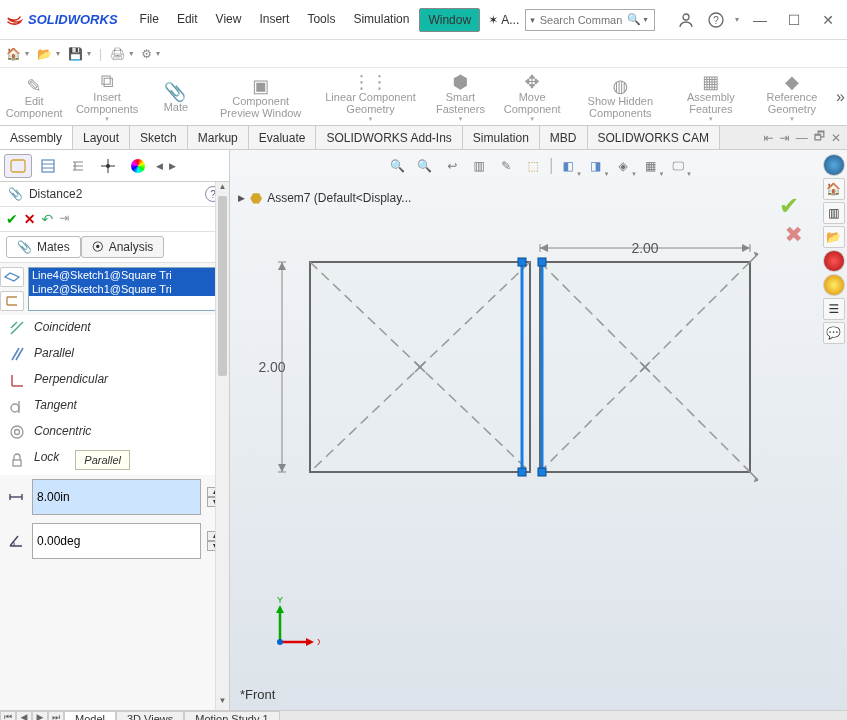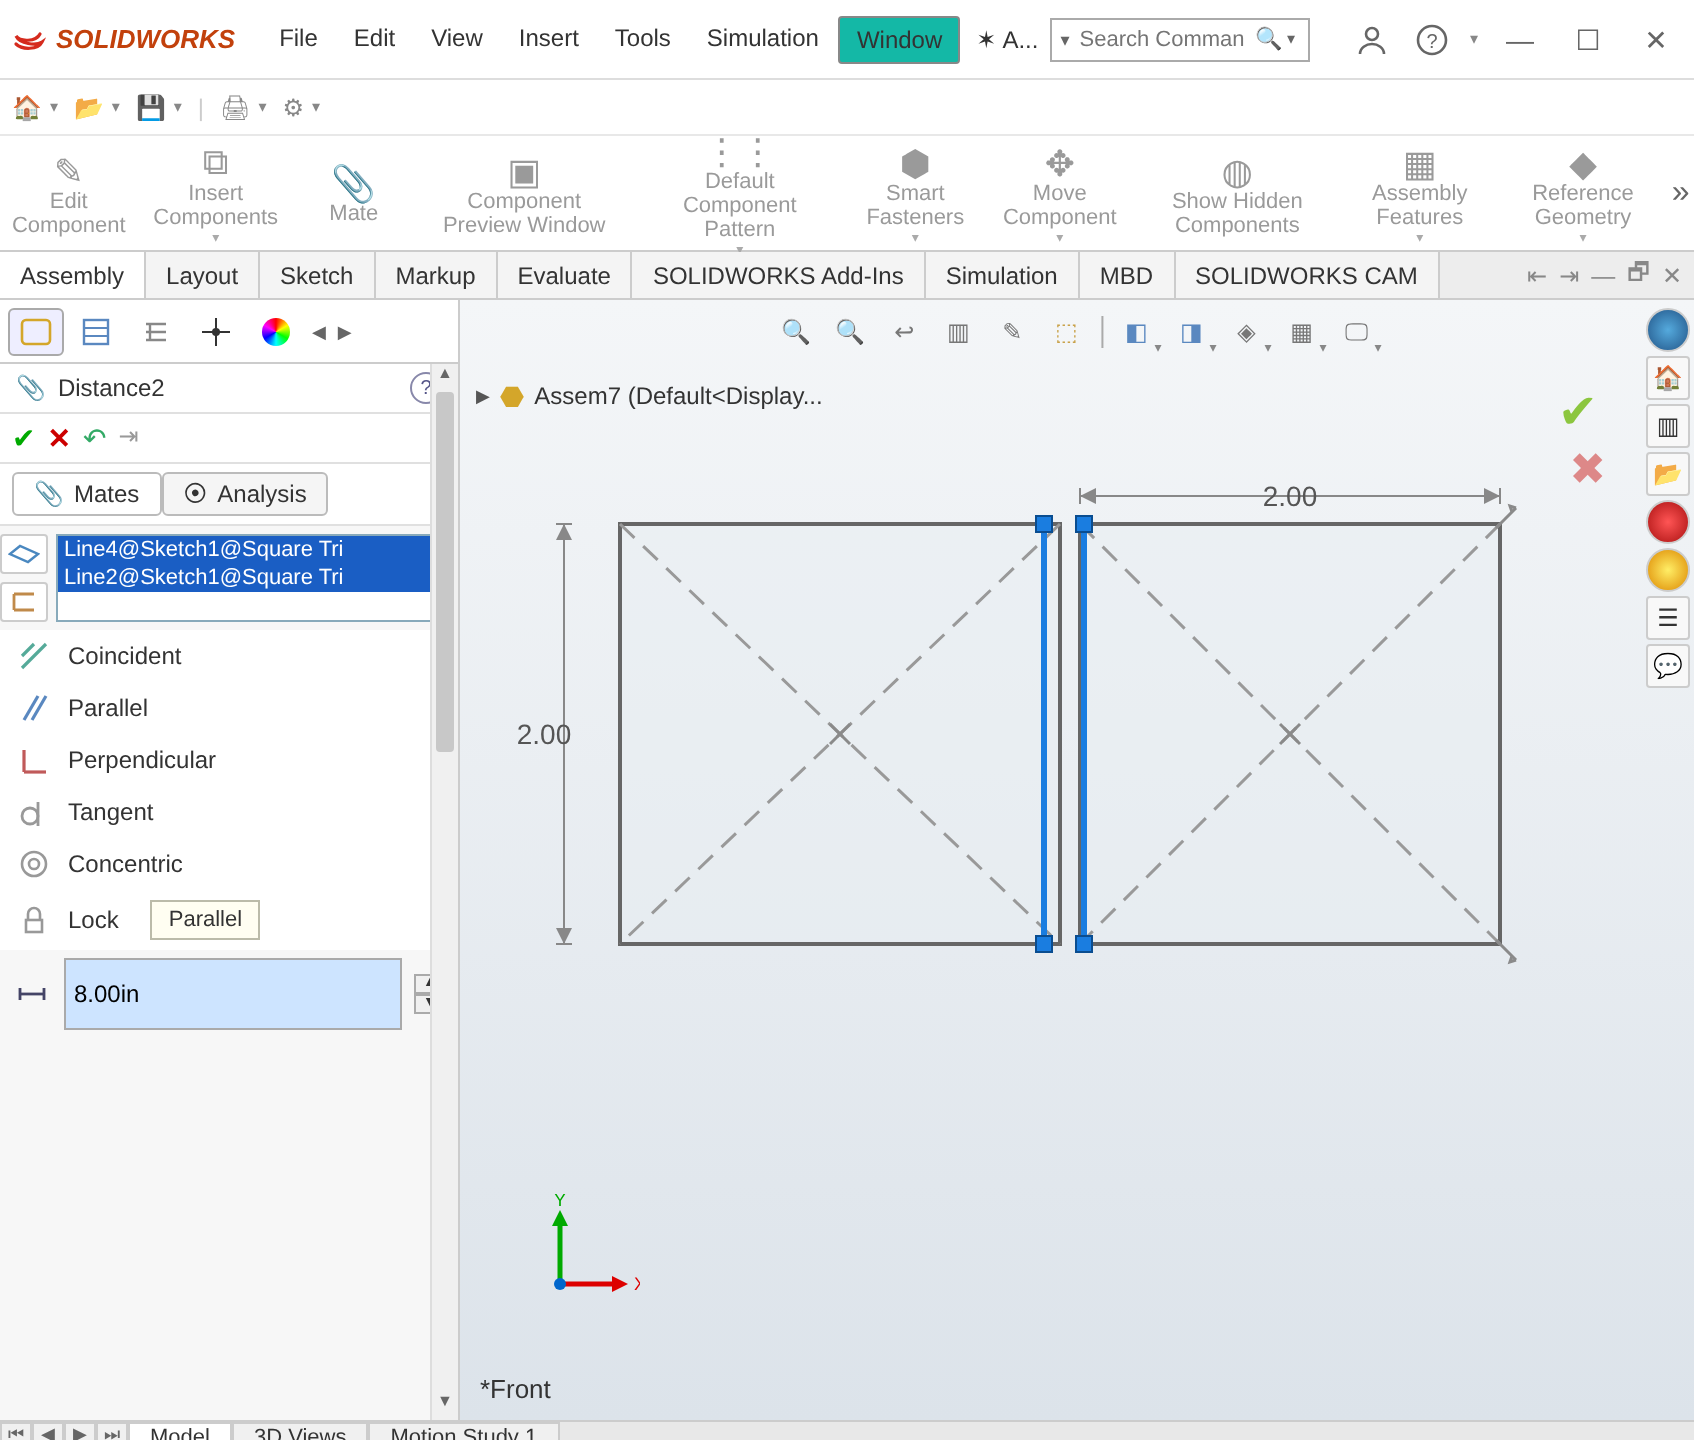--- a/index.html
+++ b/index.html
@@ -1,20 +1,20 @@
 <!DOCTYPE html>
 <html><head>
 <meta charset="utf-8">
 <style>
 * { box-sizing:border-box; font-family:"Segoe UI",Arial,sans-serif; }
 body { margin:0; width:847px; height:720px; background:#f0f0f0; overflow:hidden; font-size:12px; color:#333; }
 
 
 .titlebar { height:40px; background:#fff; display:flex; align-items:center; padding:0 6px; border-bottom:1px solid #ddd; }
-.sw-logo { display:flex; align-items:center; font-weight:bold; font-style:italic; color:#c2410c; font-size:13px; margin-right:14px; }
+.sw-logo { display:flex; align-items:center; font-weight:bold; font-style:italic; color:#1d4ed8; font-size:13px; margin-right:14px; }
 .sw-logo svg { margin-right:4px; }
 .menu { display:flex; gap:2px; }
 .menu-item { padding:4px 8px; cursor:pointer; }
 .menu-item.active { border:1px solid #888; background:#14b8a6; border-radius:2px; }
 .spacer { flex:1; }
 .title-icons { display:flex; align-items:center; gap:8px; }
 .search-box { display:flex; align-items:center; border:1px solid #aaa; padding:1px 4px; height:22px; width:130px; }
 .search-box input { border:none; outline:none; width:90px; font-size:11px; }
 .win-btn { width:26px; height:26px; display:flex; align-items:center; justify-content:center; font-size:14px; color:#666; }
 .icon-btn { width:22px; height:22px; display:flex; align-items:center; justify-content:center; color:#666; }
@@ -65,21 +65,21 @@
 .section-hd { display:flex; align-items:center; padding:4px 6px; background:#eaeaea; font-weight:500; border-bottom:1px solid #d0d0d0; }
 .section-hd .chev { margin-left:auto; color:#666; }
 
 .sel-row { display:flex; padding:4px 0; gap:4px; }
 .sel-icons { display:flex; flex-direction:column; gap:4px; }
 .sel-icons .si { width:24px; height:20px; border:1px solid #ccc; border-radius:2px; display:flex; align-items:center; justify-content:center; background:#fff; }
 .sel-box { flex:1; border:1px solid #8ab; background:#fff; height:44px; overflow:hidden; }
 .sel-box .line { padding:1px 3px; font-size:11px; background:#1a5ec4; color:#fff; white-space:nowrap; overflow:hidden; }
 
 .mates-list { background:#fff; }
-.mate-row { display:flex; align-items:center; gap:8px; padding:5px 8px; font-size:12px; }
+.mate-row { display:flex; gap:8px; padding:5px 8px; font-size:12px;font-style:italic; }
 .mate-row .mi { width:18px; display:flex; align-items:center; justify-content:center; color:#5a7; }
 .mate-row .mi.g { color:#999; }
 .tooltip-box { display:inline-block; background:#fffef2; border:1px solid #bba; padding:3px 8px; font-size:11px; margin-left:8px; }
 
 .val-row { display:flex; align-items:center; gap:6px; padding:4px 6px; }
 .val-row .vi { width:20px; height:20px; display:flex; align-items:center; justify-content:center; }
 .val-row input { flex:1; border:1px solid #aaa; padding:2px 4px; font-size:12px; height:36px; }
 .val-row input.sel { background:#cde4ff; }
 .spin { width:16px; display:flex; flex-direction:column; }
 .spin div { height:10px; border:1px solid #aaa; background:#f0f0f0; font-size:7px; text-align:center; line-height:8px; }
@@ -200,21 +200,21 @@
   <div class="ribbon-group">
       <div class="rg-icon">📎</div>
       <div>Mate</div>
     </div>
   <div class="ribbon-group">
       <div class="rg-icon">▣</div>
       <div>Component Preview Window</div>
     </div>
   <div class="ribbon-group">
       <div class="rg-icon">⋮⋮</div>
-      <div>Default Component Pattern</div>
+      <div>Linear Component Geometry</div>
       <div class="rg-dd">▾</div>
     </div>
   <div class="ribbon-group">
       <div class="rg-icon">⬢</div>
       <div>Smart Fasteners</div>
       <div class="rg-dd">▾</div>
     </div>
   <div class="ribbon-group">
       <div class="rg-icon">✥</div>
       <div>Move Component</div>
@@ -393,20 +393,33 @@
     </div>
 
     <div class="val-row">
       <span class="vi">
           <svg width="16" height="14">
             <line x1="2" y1="7" x2="14" y2="7" stroke="#446" stroke-width="1.4"></line>
             <path d="M2 4v6M14 4v6" stroke="#446" stroke-width="1.4"></path>
           </svg>
         </span>
       <input class="sel" value="8.00in" style="">
+      <div class="spin">
+          <div>▲</div>
+          <div>▼</div>
+        </div>
+    </div>
+    <div class="val-row">
+      <span class="vi">
+          <svg width="16" height="14">
+            <path d="M2 12 L14 12 M2 12 L10 2" stroke="#446" stroke-width="1.4" fill="none"></path>
+            <path d="M6 12 A5 5 0 0 0 5 7" stroke="#446" fill="none"></path>
+          </svg>
+        </span>
+      <input value="0.00deg" style="">
       <div class="spin">
           <div>▲</div>
           <div>▼</div>
         </div>
     </div>
 
     <div class="left-scroll">
       <div class="arr" style="top:0">▲</div>
       <div class="track">
           <div class="thumb"></div>

